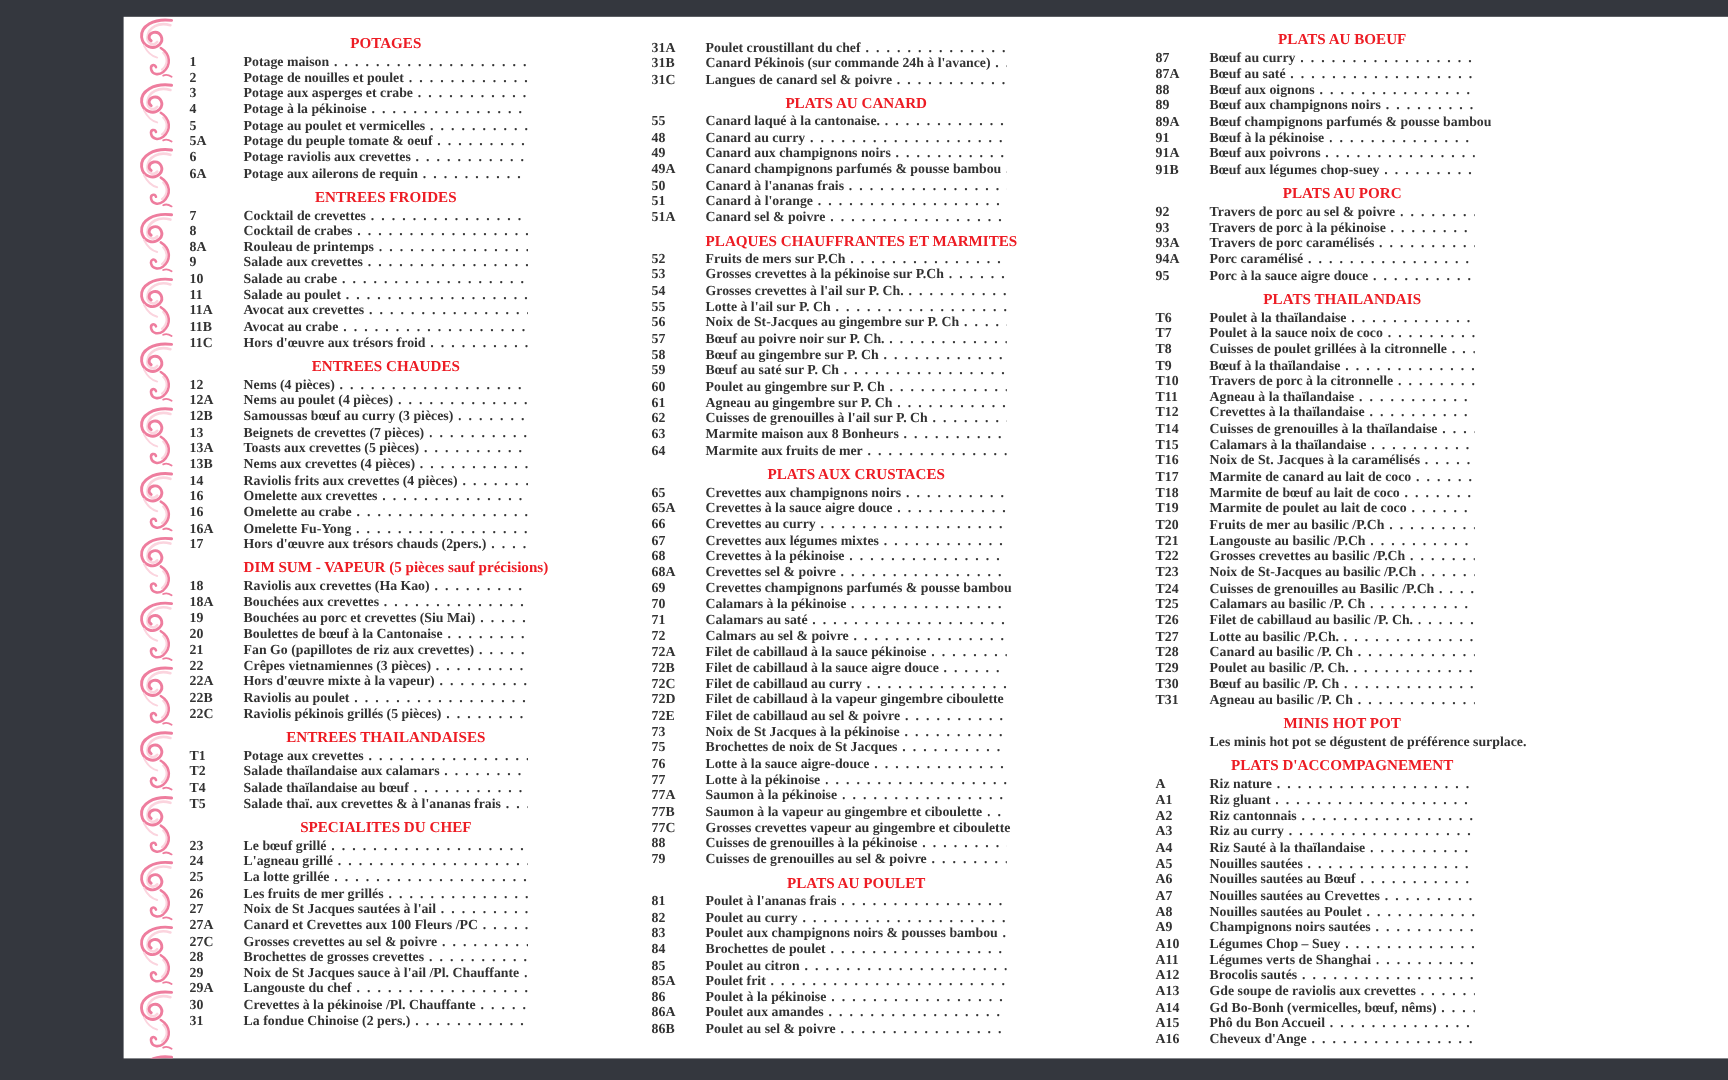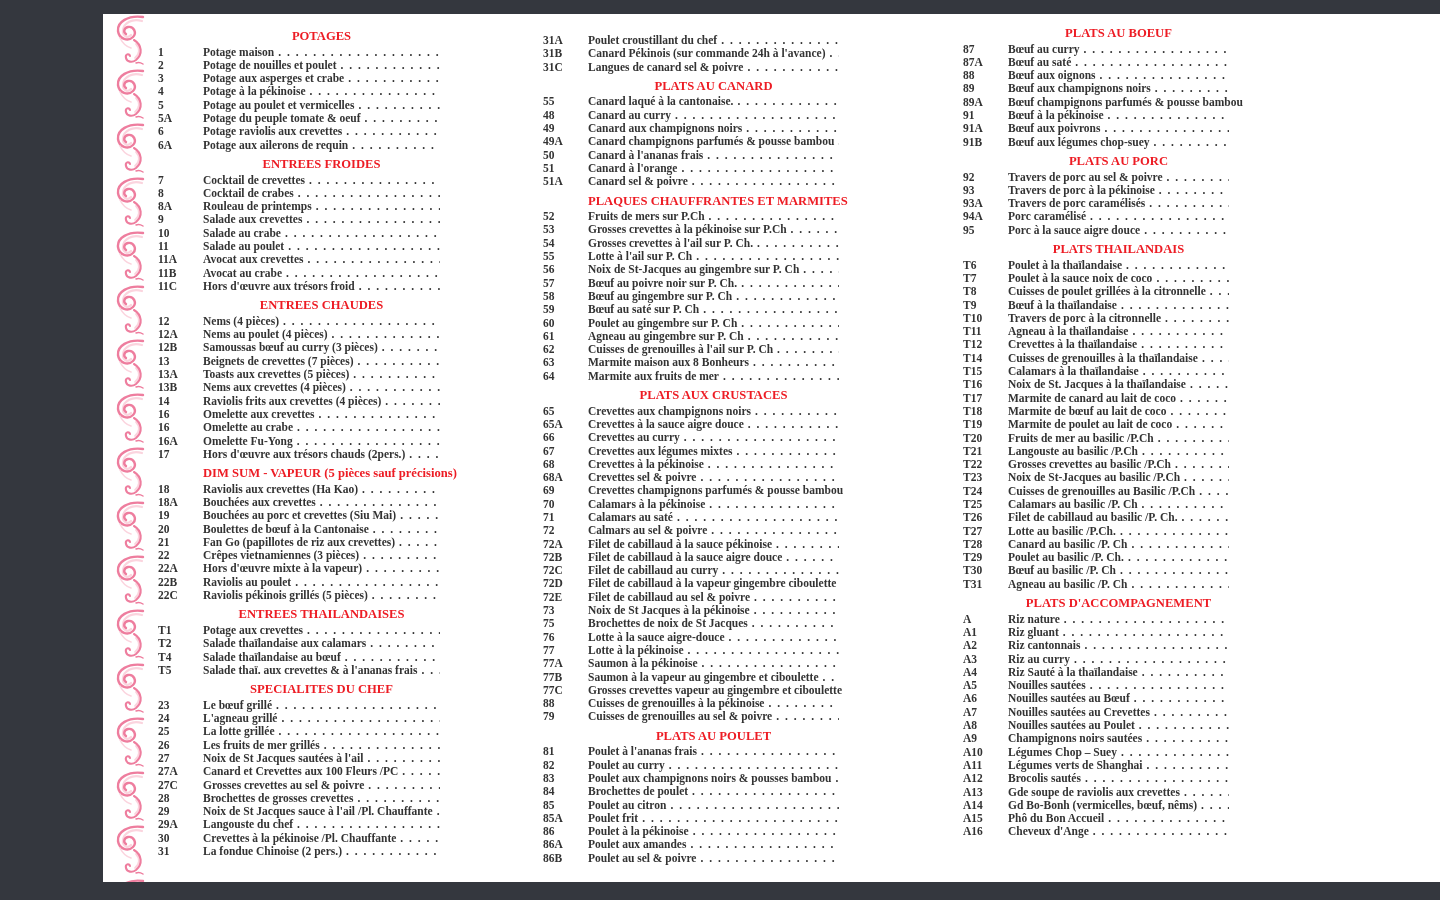--- a/index.html
+++ b/index.html
@@ -1109,21 +1109,21 @@
             <span class="item-label">Cuisses de grenouilles à la thaïlandaise</span>
             <span class="dots">. . . . . . . . . . . . . . . . . . . . . . . . . . . . . . . . . . . . . . . . . . . . . . . . . . . . . . . . . . . . </span>
           </div>
           <div class="menu-item">
             <span class="item-num">T15</span>
             <span class="item-label">Calamars à la thaïlandaise</span>
             <span class="dots">. . . . . . . . . . . . . . . . . . . . . . . . . . . . . . . . . . . . . . . . . . . . . . . . . . . . . . . . . . . . </span>
           </div>
           <div class="menu-item">
             <span class="item-num">T16</span>
-            <span class="item-label">Noix de St. Jacques à la thaïlandaise</span>
+            <span class="item-label">Noix de St. Jacques à la caramélisés</span>
             <span class="dots">. . . . . . . . . . . . . . . . . . . . . . . . . . . . . . . . . . . . . . . . . . . . . . . . . . . . . . . . . . . . </span>
           </div>
           <div class="menu-item">
             <span class="item-num">T17</span>
             <span class="item-label">Marmite de canard au lait de coco</span>
             <span class="dots">. . . . . . . . . . . . . . . . . . . . . . . . . . . . . . . . . . . . . . . . . . . . . . . . . . . . . . . . . . . . </span>
           </div>
           <div class="menu-item">
             <span class="item-num">T18</span>
             <span class="item-label">Marmite de bœuf au lait de coco</span>
@@ -1187,20 +1187,24 @@
           <div class="menu-item">
             <span class="item-num">T30</span>
             <span class="item-label">Bœuf au basilic /P. Ch</span>
             <span class="dots">. . . . . . . . . . . . . . . . . . . . . . . . . . . . . . . . . . . . . . . . . . . . . . . . . . . . . . . . . . . . </span>
           </div>
           <div class="menu-item">
             <span class="item-num">T31</span>
             <span class="item-label">Agneau au basilic /P. Ch</span>
             <span class="dots">. . . . . . . . . . . . . . . . . . . . . . . . . . . . . . . . . . . . . . . . . . . . . . . . . . . . . . . . . . . . </span>
           </div>
+        </div>
+        <div class="menu-section">
+          <div class="section-title">MINIS HOT POT</div>
+          <div class="section-note">Les minis hot pot se dégustent de préférence surplace.</div>
         </div>
         <div class="menu-section">
           <div class="section-title">PLATS D'ACCOMPAGNEMENT</div>
           <div class="menu-item">
             <span class="item-num">A</span>
             <span class="item-label">Riz nature</span>
             <span class="dots">. . . . . . . . . . . . . . . . . . . . . . . . . . . . . . . . . . . . . . . . . . . . . . . . . . . . . . . . . . . . </span>
           </div>
           <div class="menu-item">
             <span class="item-num">A1</span>

